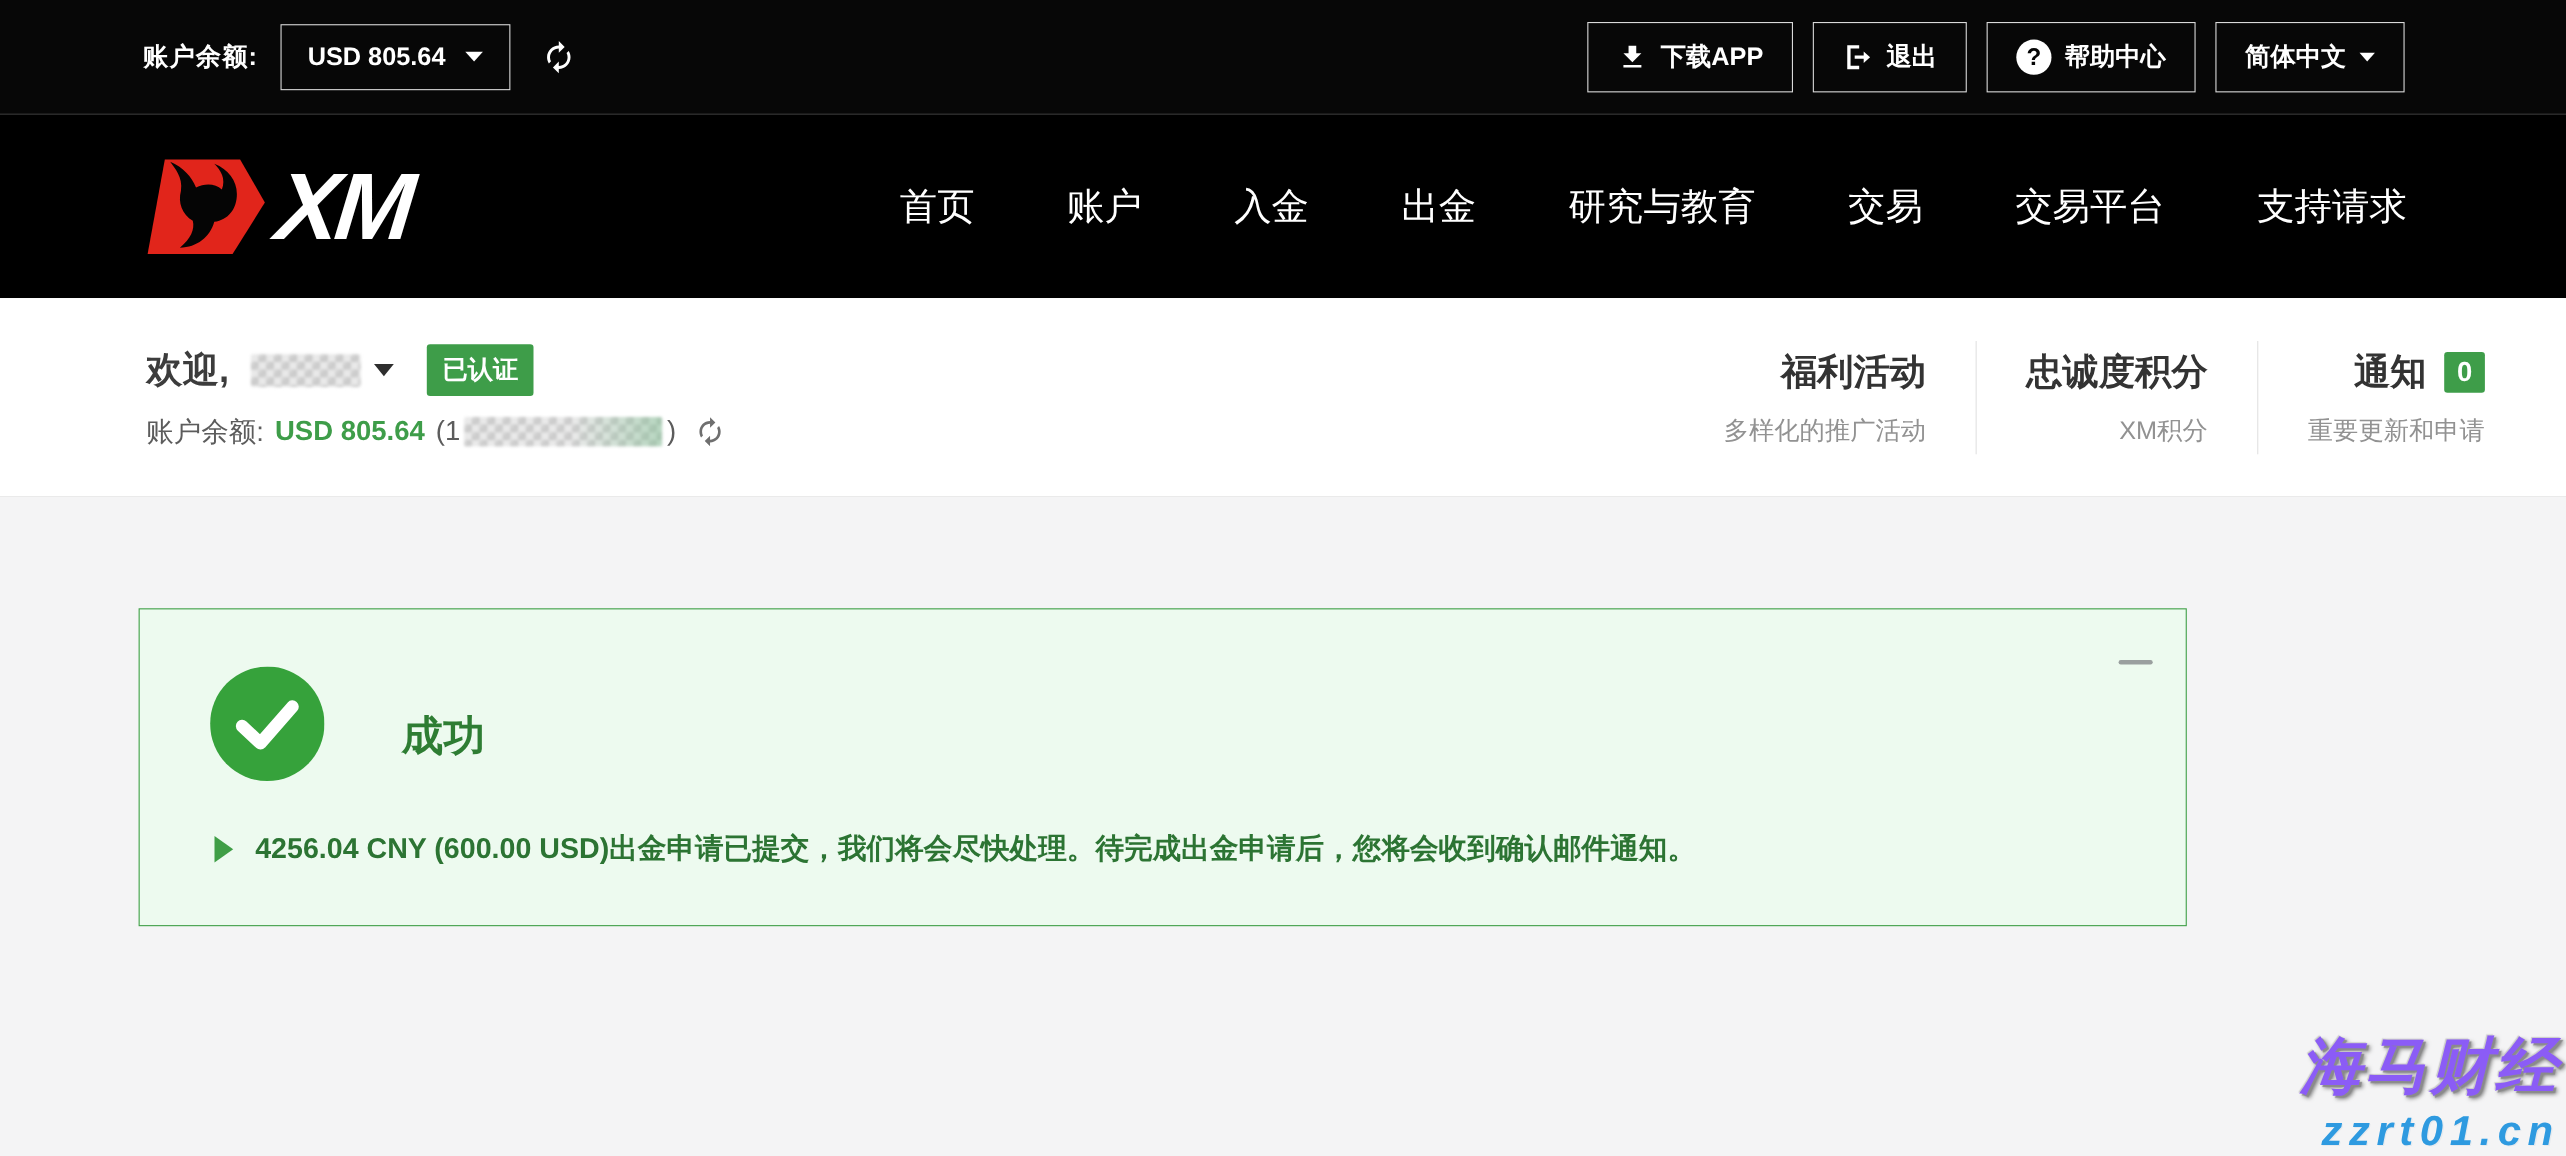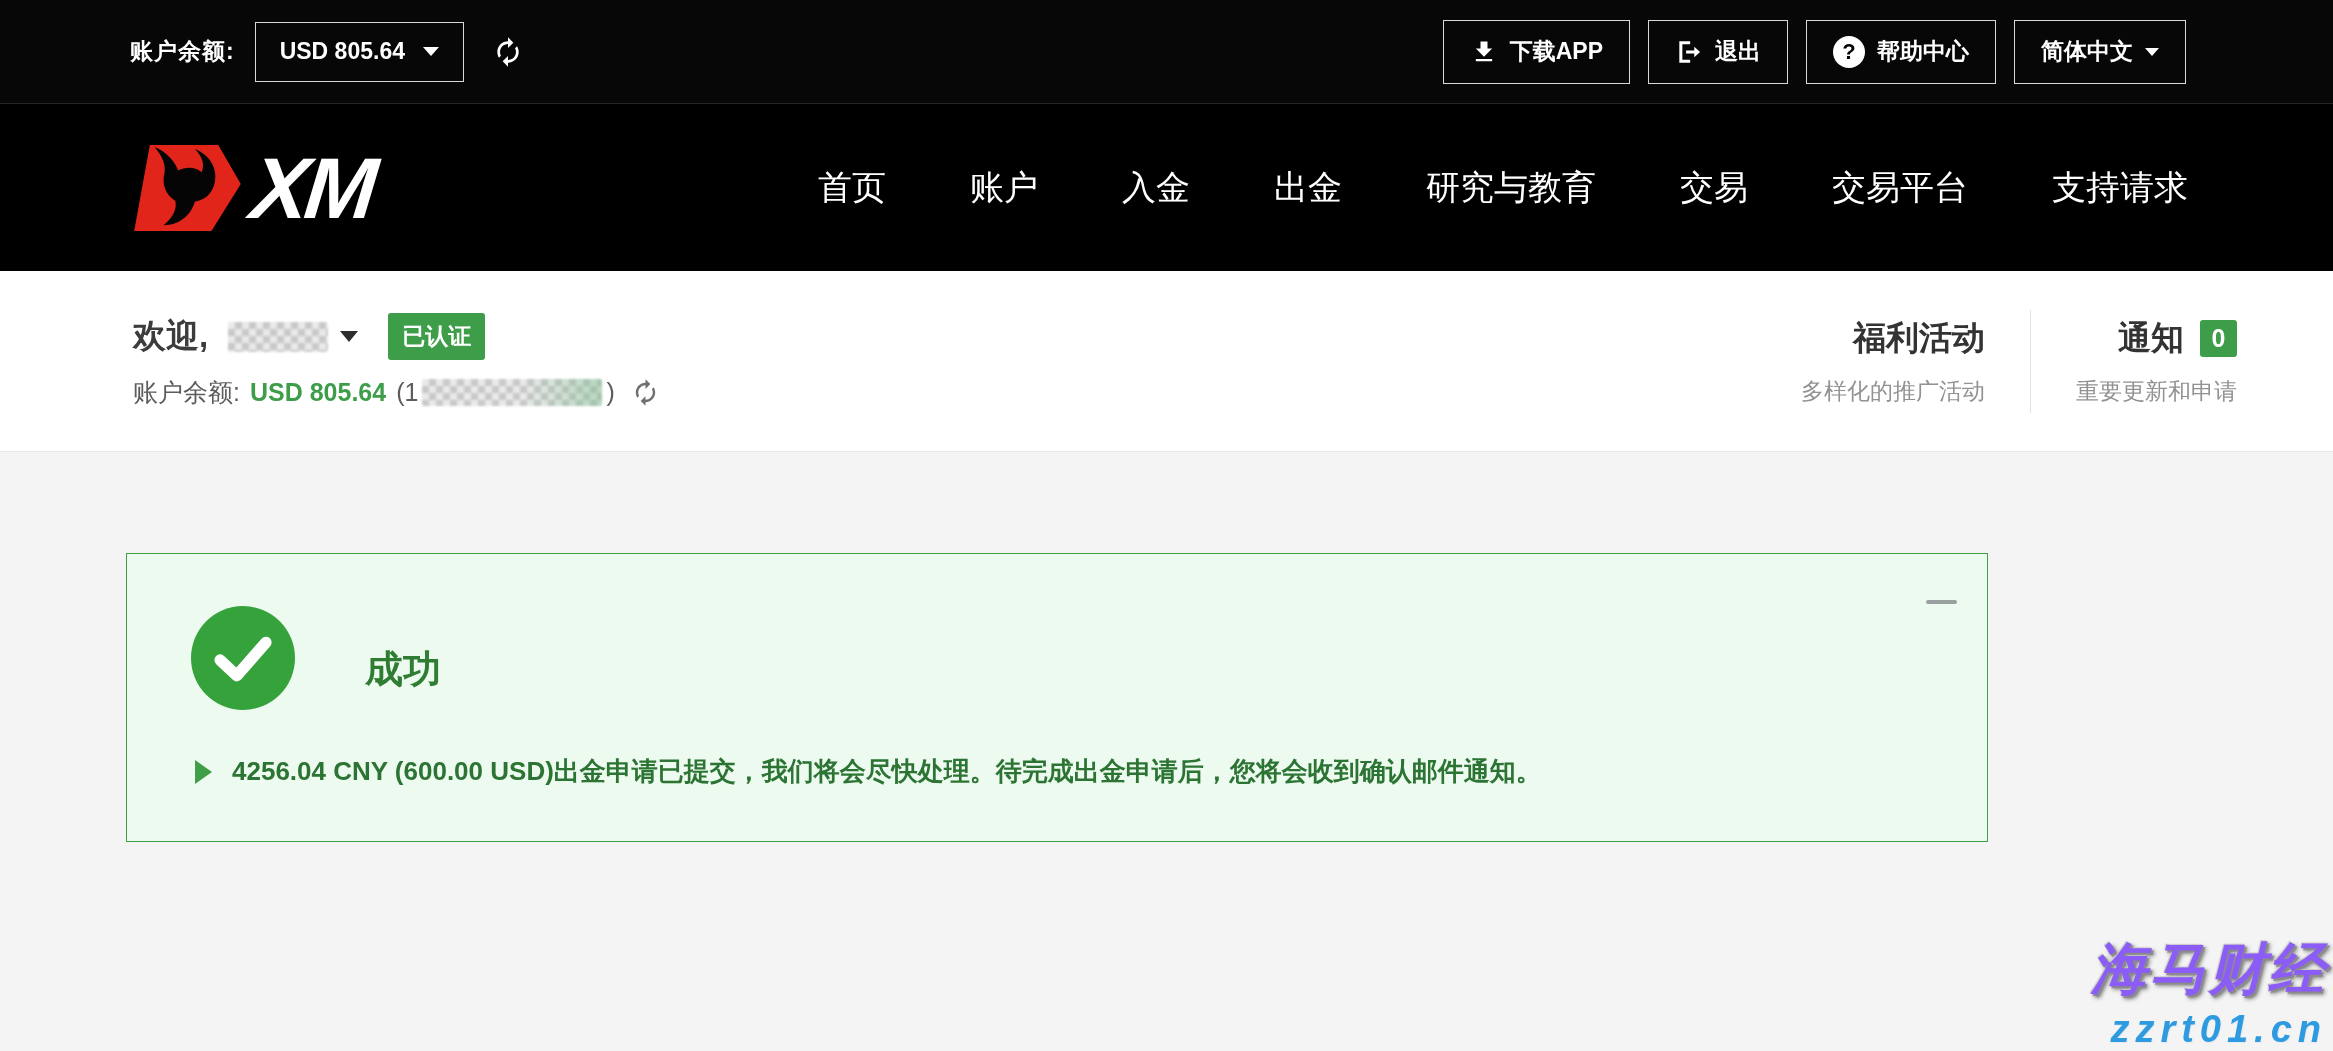--- a/index.html
+++ b/index.html
@@ -33,21 +33,21 @@
   .navbar { height:167px; background:#000; display:flex; align-items:center;
             padding:0 145px 0 128px; }
   .logo { display:flex; align-items:center; cursor:pointer; }
   .logo-xm { color:#fff; font-size:86px; font-weight:700; font-style:italic;
              letter-spacing:-4px; transform:skewX(-6deg); margin-left:6px; line-height:88px; }
   .mainnav { margin-left:auto; display:flex; gap:84px; }
   .nav-item { color:#fff; font-size:34px; cursor:pointer; white-space:nowrap; }
 
   
   .welcome { height:181px; background:#fff; border-bottom:1px solid #e8e8e8;
-             display:flex; align-items:center; padding:0 96px 0 133px; }
+             display:flex; align-items:center; padding:0 74px 0 133px; }
   .w-line1 { display:flex; align-items:center; font-size:33px; font-weight:700; color:#3c3c3c; }
   .pixel { display:inline-block; border-radius:2px;
            background-image:
              linear-gradient(45deg,#c9c9c9 25%,transparent 25%,transparent 75%,#c9c9c9 75%),
              linear-gradient(45deg,#c9c9c9 25%,#e9e9e9 25%,#e9e9e9 75%,#c9c9c9 75%);
            background-size:14px 14px; background-position:0 0,7px 7px; filter:blur(1.3px); }
   .name-pixel { width:100px; height:30px; margin:0 12px 0 20px; }
   .name-caret { width:0; height:0; border-left:9px solid transparent;
                 border-right:9px solid transparent; border-top:11px solid #2e2e2e; cursor:pointer; }
   .verified-badge { margin-left:30px; background:#3e9d49; color:#fff; font-size:23px;
@@ -172,20 +172,24 @@
           <path fill="currentColor" d="M12 6v3l4-4-4-4v3c-4.42 0-8 3.58-8 8 0 1.57.46 3.03 1.24 4.26L6.7 14.8c-.45-.83-.7-1.79-.7-2.8 0-3.31 2.69-6 6-6zm6.76 1.74L17.3 9.2c.44.84.7 1.79.7 2.8 0 3.31-2.69 6-6 6v-3l-4 4 4 4v-3c4.42 0 8-3.58 8-8 0-1.57-.46-3.03-1.24-4.26z"></path>
         </svg>
       </div>
     </div>
     <div class="quick-links">
       <div class="ql">
         <div class="ql-title">福利活动</div>
         <div class="ql-sub">多样化的推广活动</div>
       </div>
       <div class="ql">
+        <div class="ql-title">忠诚度积分</div>
+        <div class="ql-sub">XM积分</div>
+      </div>
+      <div class="ql">
         <div class="ql-title">
           <span>通知</span>
           <span class="notif-badge">0</span>
         </div>
         <div class="ql-sub">重要更新和申请</div>
       </div>
     </div>
   </div>
 
   <div class="content">

